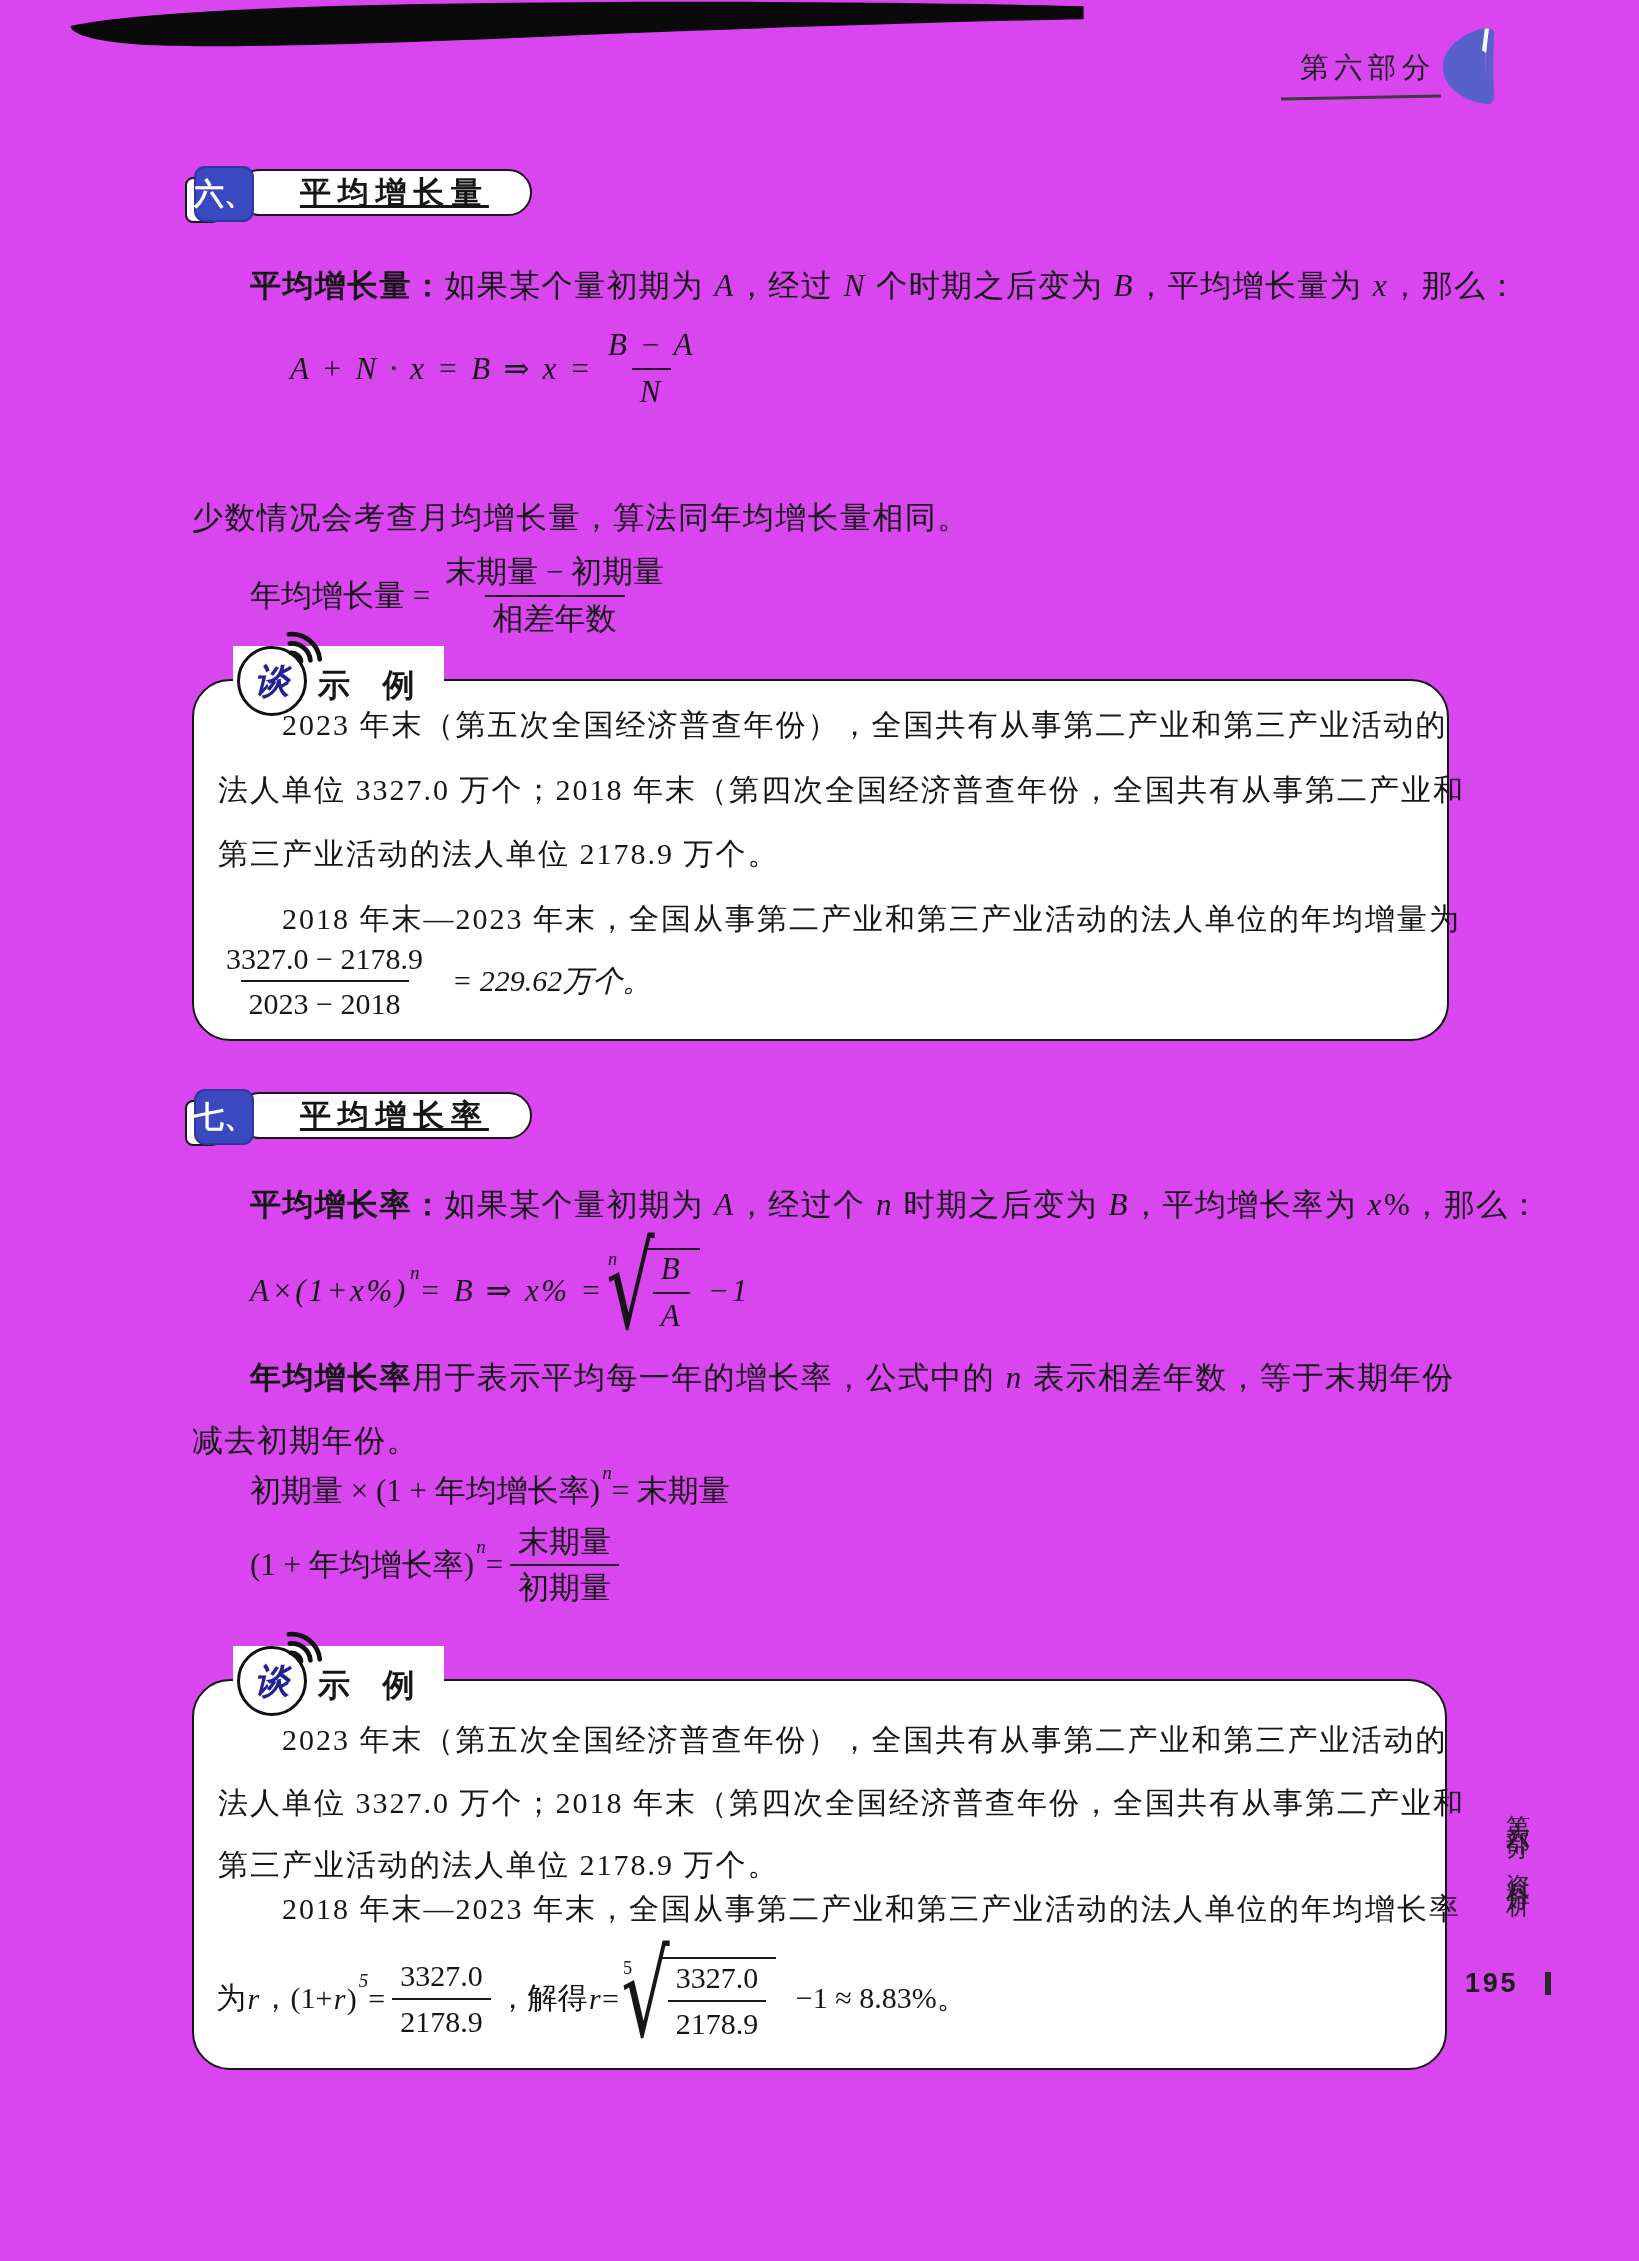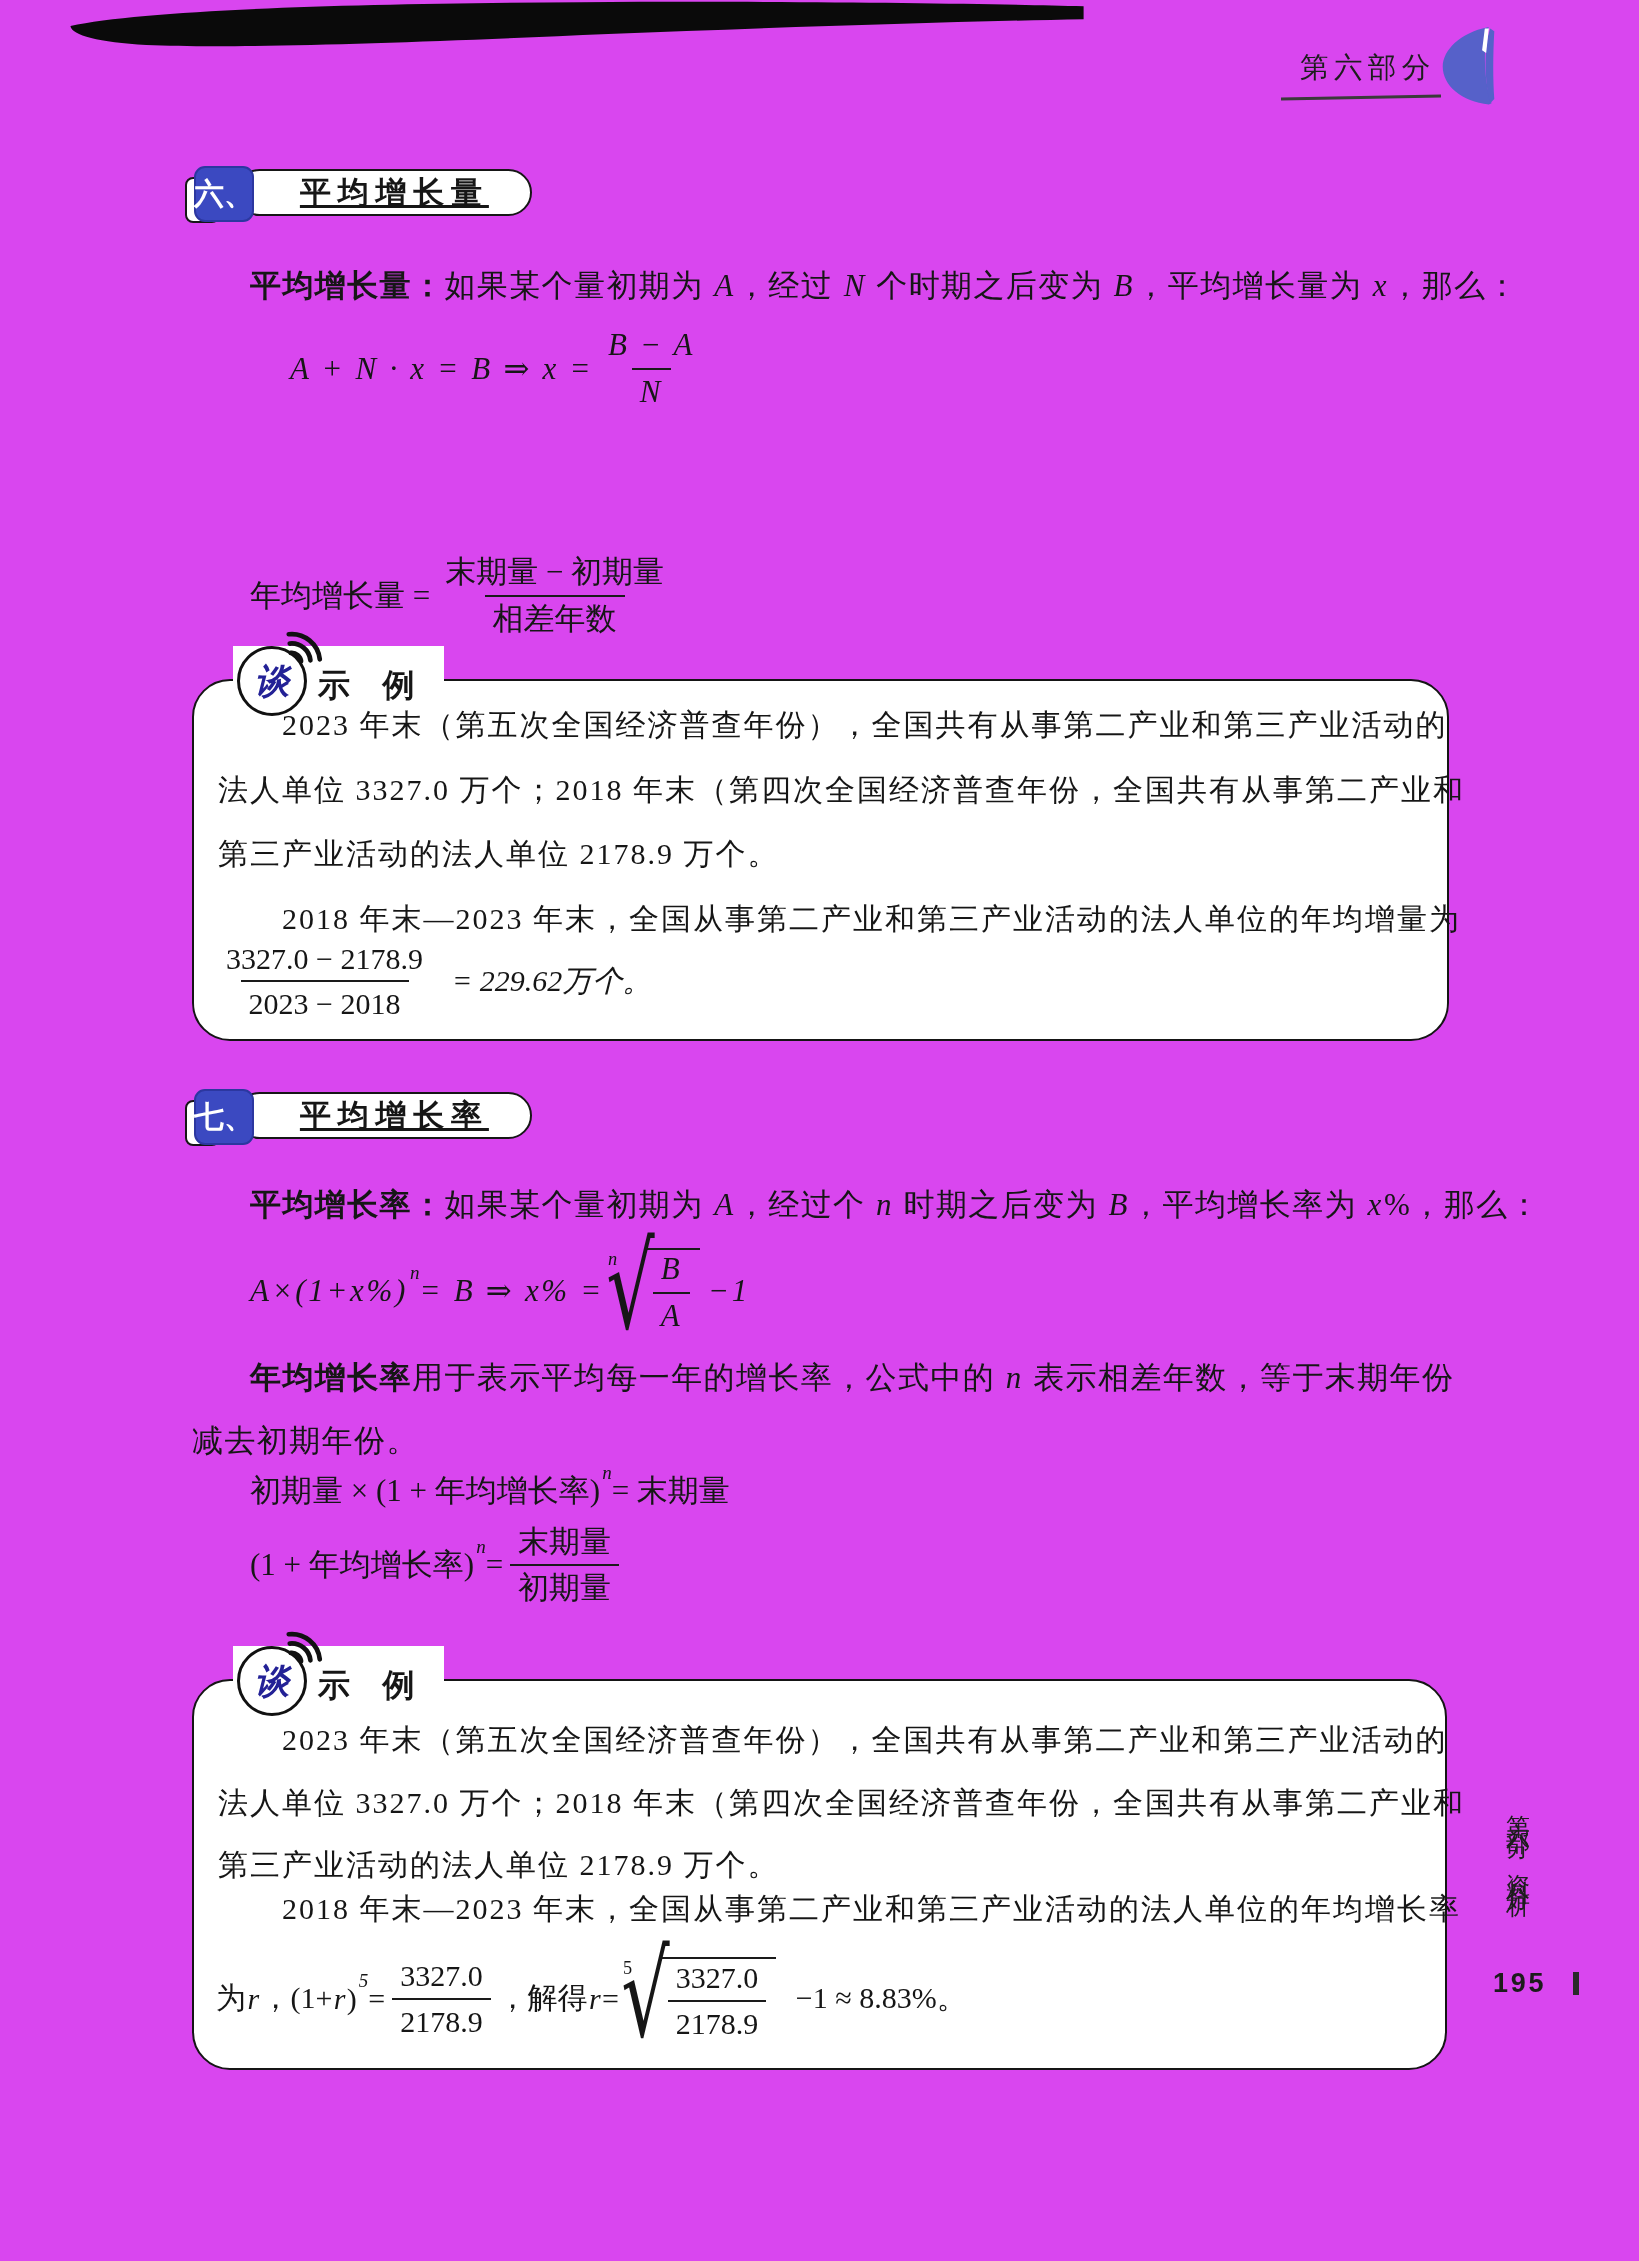--- a/index.html
+++ b/index.html
@@ -74,20 +74,21 @@
   </div>
 
   <div class="abs formula" style="left:250px;top:309px;height:119px;margin-left:40px;">
     <span class="math">A + N · x = B ⇒ x =</span>
     <span class="frac">
       <span class="num math">B − A</span>
       <span class="den math">N</span>
     </span>
   </div>
 
+  <div class="abs line" style="left:192px;top:498px;">少数情况会考查月均增长量，算法同年均增长量相同。</div>
 
   <div class="abs formula" style="left:250px;top:536px;height:119px;">
     <span>年均增长量 =</span>
     <span class="frac">
       <span class="num">末期量 − 初期量</span>
       <span class="den">相差年数</span>
     </span>
   </div>
 
   <div class="ex-box" style="left:192px;top:679px;width:1253px;height:358px;">
@@ -215,19 +216,19 @@
       <span style="margin-left:16px;">−1 ≈ 8.83%。</span>
     </div>
   </div>
 
   <div class="abs side-tab" style="left:1502px;top:1796px;">
     <span>第六部分</span>
     <span class="gap"></span>
     <span>资料分析</span>
   </div>
 
-  <div class="abs page-num" style="left:1465px;top:1968px;margin-left:28px;">
+  <div class="abs page-num" style="left:1465px;top:1968px;">
     <span>195</span>
     <span class="bar"></span>
   </div>
 
 </div>
 
 
 </body></html>

